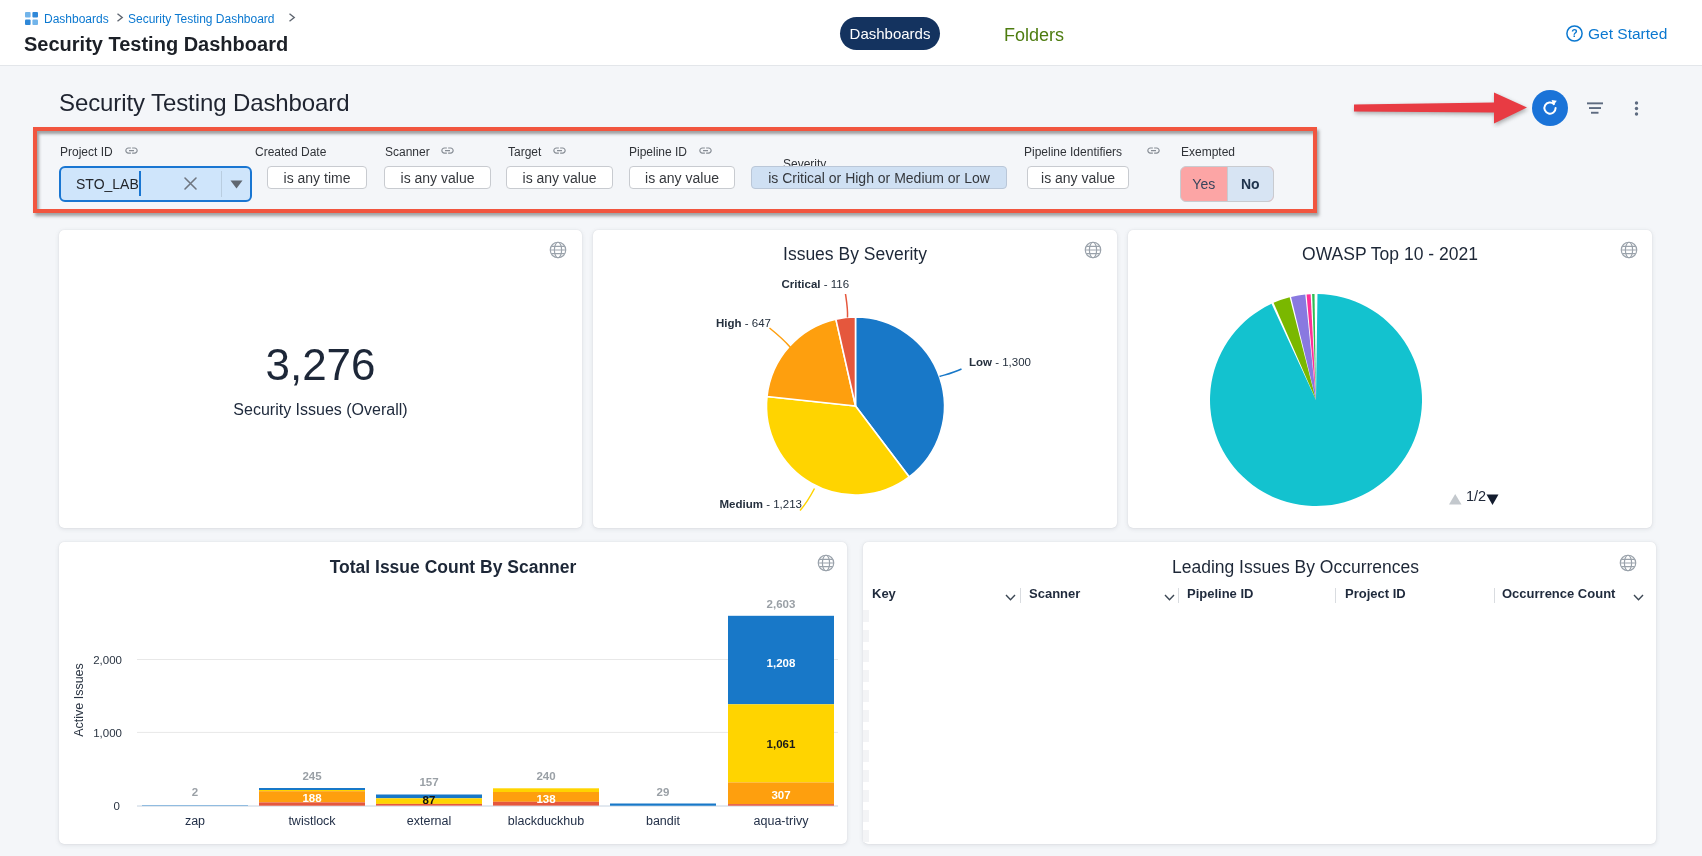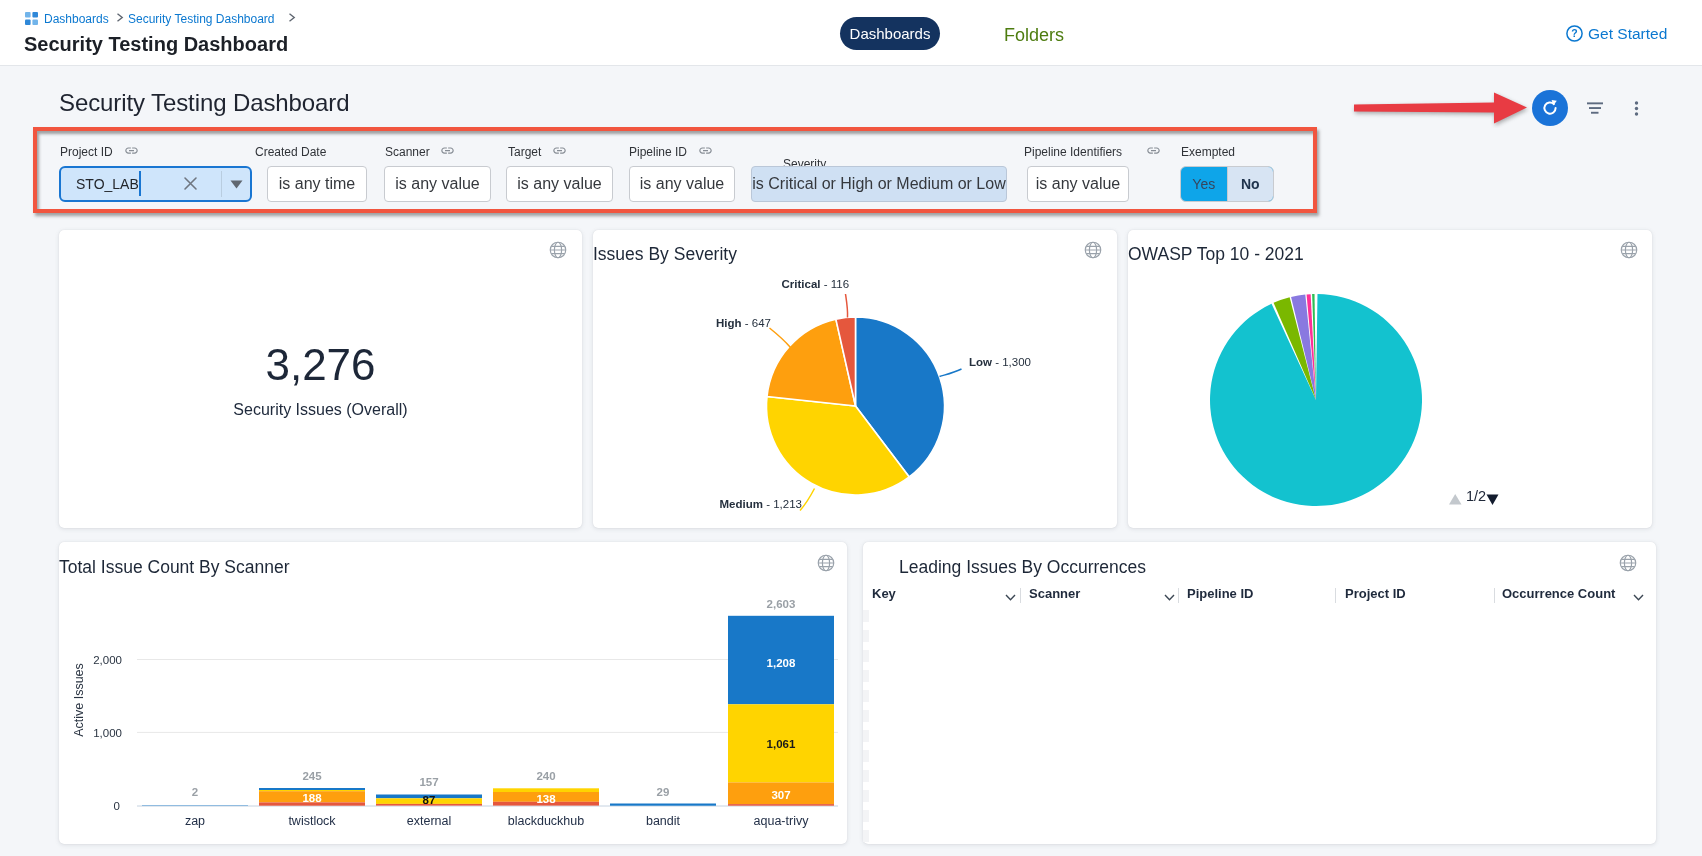--- a/index.html
+++ b/index.html
@@ -1,23 +1,23 @@
 <!DOCTYPE html>
 <html><head>
 <meta charset="utf-8">
 <style>
 * { margin:0; padding:0; box-sizing:border-box; }
 html,body { width:1702px; height:856px; font-family:"Liberation Sans", sans-serif; background:#f4f6f9; overflow:hidden; }
 #page { position:relative; width:1702px; height:856px; }
 .abs { position:absolute; }
 .card { position:absolute; background:#fff; border-radius:5px; box-shadow:0 0 1px rgba(40,41,61,.14), 0 1px 4px rgba(96,97,112,.16); }
-.ctitle { position:absolute; font-size:17.5px; font-weight:400; color:#1d2737; }
+.ctitle { position:absolute; text-align:center; font-size:17.5px; font-weight:400; color:#1d2737; }
 .globe { position:absolute; color:#9aa2ab; }
 .flabel { position:absolute; font-size:12px; color:#303338; }
-.fbtn { position:absolute; height:36px; background:#fff; border:1px solid #c8cbd0; border-radius:4px; font-size:16px; color:#35383d; display:flex; align-items:center; justify-content:center; }
+.fbtn { position:absolute; height:23px; background:#fff; border:1px solid #c8cbd0; border-radius:4px; font-size:14px; color:#35383d; display:flex; align-items:center; justify-content:center; }
 .chain { display:inline-block; vertical-align:-2px; }
 </style>
 </head>
 <body>
 <div id="page">
 
 <div class="abs" style="left:0;top:0;width:1702px;height:66px;background:#fff;border-bottom:1px solid #e3e6ea;"></div>
 
 <svg class="abs" style="left:25px;top:11.5px" width="13" height="13" viewBox="0 0 13 13">
   <rect x="0" y="0" width="5.6" height="5.6" rx="1" fill="#71b4ea"></rect>
@@ -105,21 +105,21 @@
       <path d="M0.5,0.5 L12.5,0.5 L6.5,8.5 Z" fill="#606770"></path>
     </svg>
 
 <div class="fbtn" style="left:267px;top:166px;width:100px;">is any time</div>
 <div class="fbtn" style="left:384px;top:166px;width:107px;">is any value</div>
 <div class="fbtn" style="left:506px;top:166px;width:107px;">is any value</div>
 <div class="fbtn" style="left:629px;top:166px;width:106px;">is any value</div>
 <div class="fbtn" style="left:751px;top:166px;width:256px;background:#cfe0f3;border-color:#bac7d8;">is Critical or High or Medium or Low</div>
 <div class="fbtn" style="left:1027px;top:166px;width:102px;">is any value</div>
 
-<div class="abs" style="left:1180px;top:166px;width:94px;height:36px;border:1px solid #c8cbd0;border-radius:6px;background:#0ea5e9;overflow:hidden;display:flex;">
+<div class="abs" style="left:1180px;top:166px;width:94px;height:36px;border:1px solid #c8cbd0;border-radius:6px;background:#fca5a5;overflow:hidden;display:flex;">
   <div style="width:47px;height:100%;display:flex;align-items:center;justify-content:center;font-size:14px;color:#37455c;border-right:1px solid #c8cbd0;">Yes</div>
   <div style="width:46px;height:100%;display:flex;align-items:center;justify-content:center;font-size:14px;font-weight:700;color:#20344d;background:#d7e4f3;">No</div>
 </div>
 
 <div class="card" style="left:59px;top:230px;width:523px;height:298px;"></div>
 <div class="card" style="left:593px;top:230px;width:524px;height:298px;"></div>
 <div class="card" style="left:1128px;top:230px;width:524px;height:298px;"></div>
 
 <div class="abs" style="left:59px;top:340px;width:523px;text-align:center;font-size:44px;color:#1d2738;">3,276</div>
 <div class="abs" style="left:59px;top:401px;width:523px;text-align:center;font-size:16px;color:#202b3d;">Security Issues (Overall)</div>
@@ -152,21 +152,21 @@
     <path d="M0,0 L-3.88,-105.93 A106,106 0 0 1 -1.48,-105.99 Z" fill="#2fbe56"></path>
   </g>
   <path d="M321,274.5 L327.2,264 L333.5,274.5 Z" fill="#c3c8cd"></path>
   <text x="338" y="271" font-size="14.5px" fill="#20293a" font-family="Liberation Sans">1/2</text>
   <path d="M358.5,264.5 L364.5,275 L370.5,264.5 Z" fill="#131c2e"></path>
 </svg>
 
 <div class="card" style="left:59px;top:542px;width:788px;height:302px;"></div>
 <div class="card" style="left:863px;top:542px;width:793px;height:302px;"></div>
 
-<div class="ctitle" style="left:59px;top:557px;width:788px;">Total Issue Count By Scanner</div>
+<div class="ctitle" style="left:59px;top:557px;width:788px;font-weight:bold;">Total Issue Count By Scanner</div>
 <div class="ctitle" style="left:863px;top:557px;width:793px;margin-left:36px;">Leading Issues By Occurrences</div>
 
 <svg class="globe" style="left:549px;top:241px" width="18" height="18" viewBox="0 0 20 20">
       <g fill="none" stroke="#9aa2ab" stroke-width="1.3">
         <circle cx="10" cy="10" r="8.6"></circle>
         <ellipse cx="10" cy="10" rx="4" ry="8.6"></ellipse>
         <path d="M1.4,10 L18.6,10 M2.5,6 L17.5,6 M2.5,14 L17.5,14"></path>
       </g>
     </svg>
 <svg class="globe" style="left:1084px;top:241px" width="18" height="18" viewBox="0 0 20 20">

